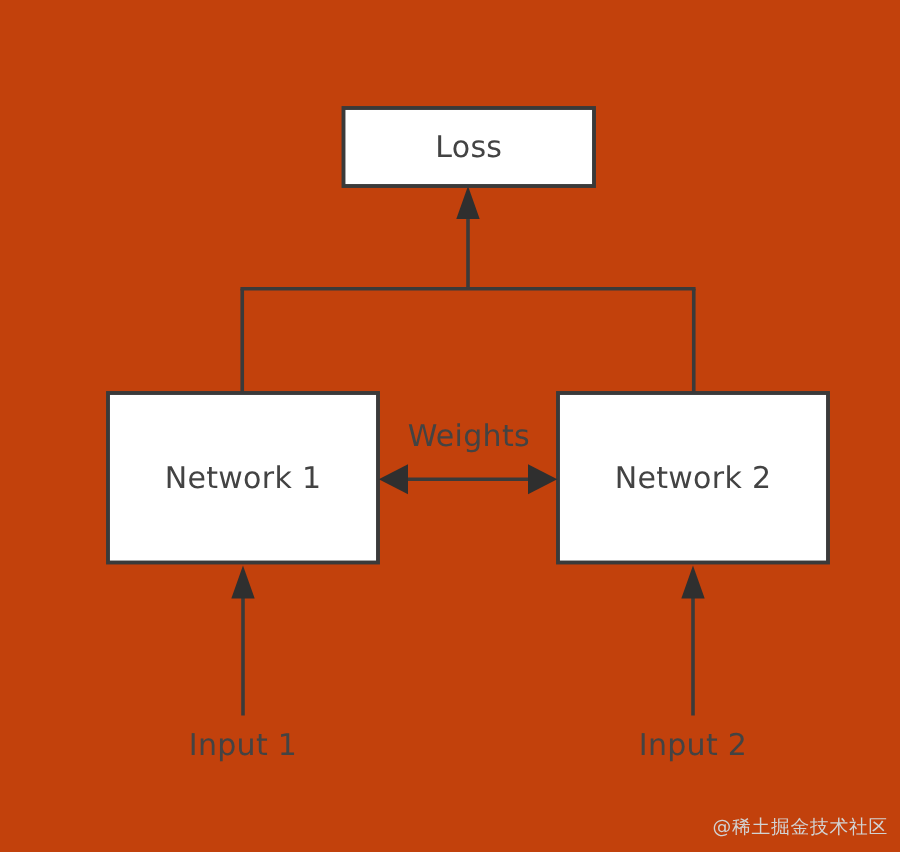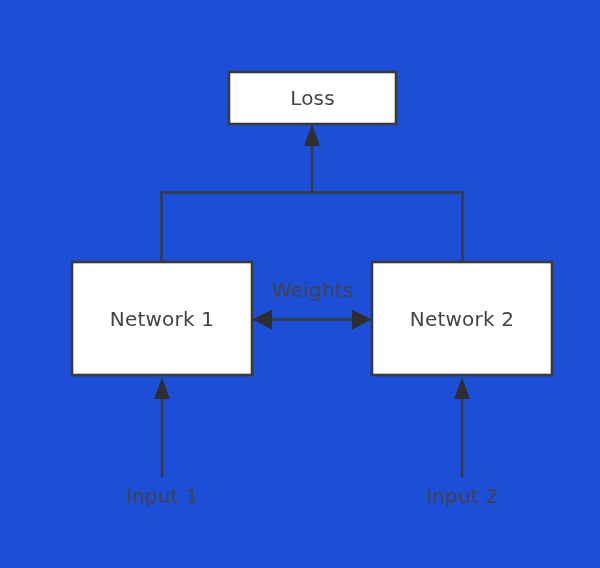--- a/index.html
+++ b/index.html
@@ -8,21 +8,21 @@
     padding: 0;
     background: #ffffff;
   }
   body {
     font-family: "DejaVu Sans", "Liberation Sans", sans-serif;
   }
   #canvas {
     position: relative;
     width: 600px;
     height: 568px;
-    background: #1d4ed8;
+    background: #c2410c;
     overflow: hidden;
   }
   #diagram-svg {
     position: absolute;
     left: 0;
     top: 0;
     width: 600px;
     height: 568px;
     display: block;
   }
@@ -128,14 +128,15 @@
     <g>
       <path class="connector" d="M 462 477 L 462 396"></path>
       <polygon class="arrow-head" points="462,377 454.2,399 469.8,399"></polygon>
     </g>
 
     <text class="input-label" x="162" y="503">Input 1</text>
     <text class="input-label" x="462" y="503">Input 2</text>
 
   </svg>
 
+  <div class="watermark">@稀土掘金技术社区</div>
 
 </div>
 
 </body></html>

